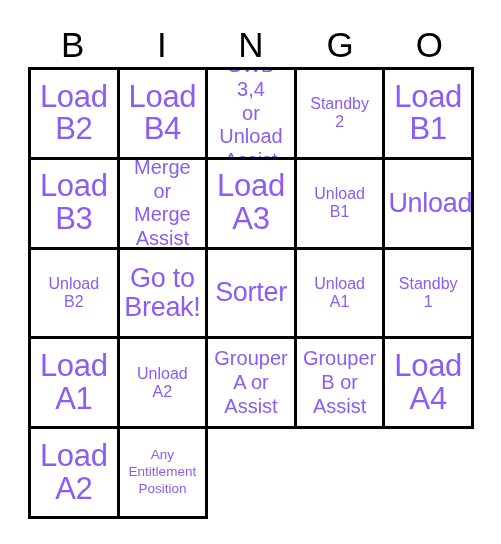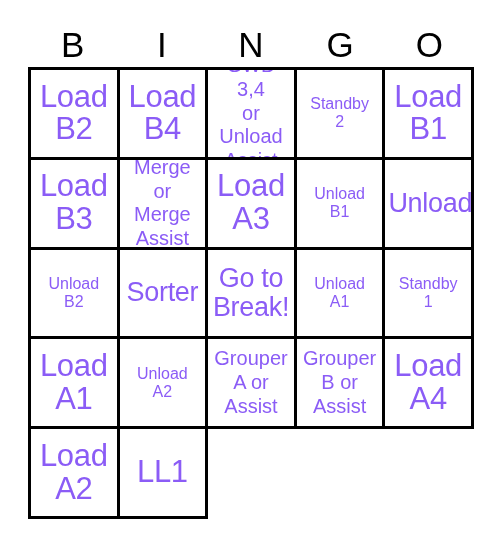--- a/index.html
+++ b/index.html
@@ -152,26 +152,26 @@
 B1</span>
       </div>
       <div class="bingo-cell size-lg">
         <span class="cell-text">Unload</span>
       </div>
       <div class="bingo-cell size-md">
         <span class="cell-text">Unload
 B2</span>
       </div>
       <div class="bingo-cell size-lg">
-        <span class="cell-text">Sorter</span>
-      </div>
-      <div class="bingo-cell size-lg">
         <span class="cell-text">Go to
 Break!</span>
       </div>
+      <div class="bingo-cell size-lg">
+        <span class="cell-text">Sorter</span>
+      </div>
       <div class="bingo-cell size-md">
         <span class="cell-text">Unload
 A1</span>
       </div>
       <div class="bingo-cell size-md">
         <span class="cell-text">Standby
 1</span>
       </div>
       <div class="bingo-cell size-xl">
         <span class="cell-text">Load
@@ -192,18 +192,20 @@
 Assist</span>
       </div>
       <div class="bingo-cell size-xl">
         <span class="cell-text">Load
 A4</span>
       </div>
       <div class="bingo-cell size-xl">
         <span class="cell-text">Load
 A2</span>
       </div>
-      <div class="bingo-cell size-xl">
-        <span class="cell-text">LL1</span>
+      <div class="bingo-cell size-xs">
+        <span class="cell-text">Any
+Entitlement
+Position</span>
       </div>
     </div>
 
 </div>
 
 </body></html>

